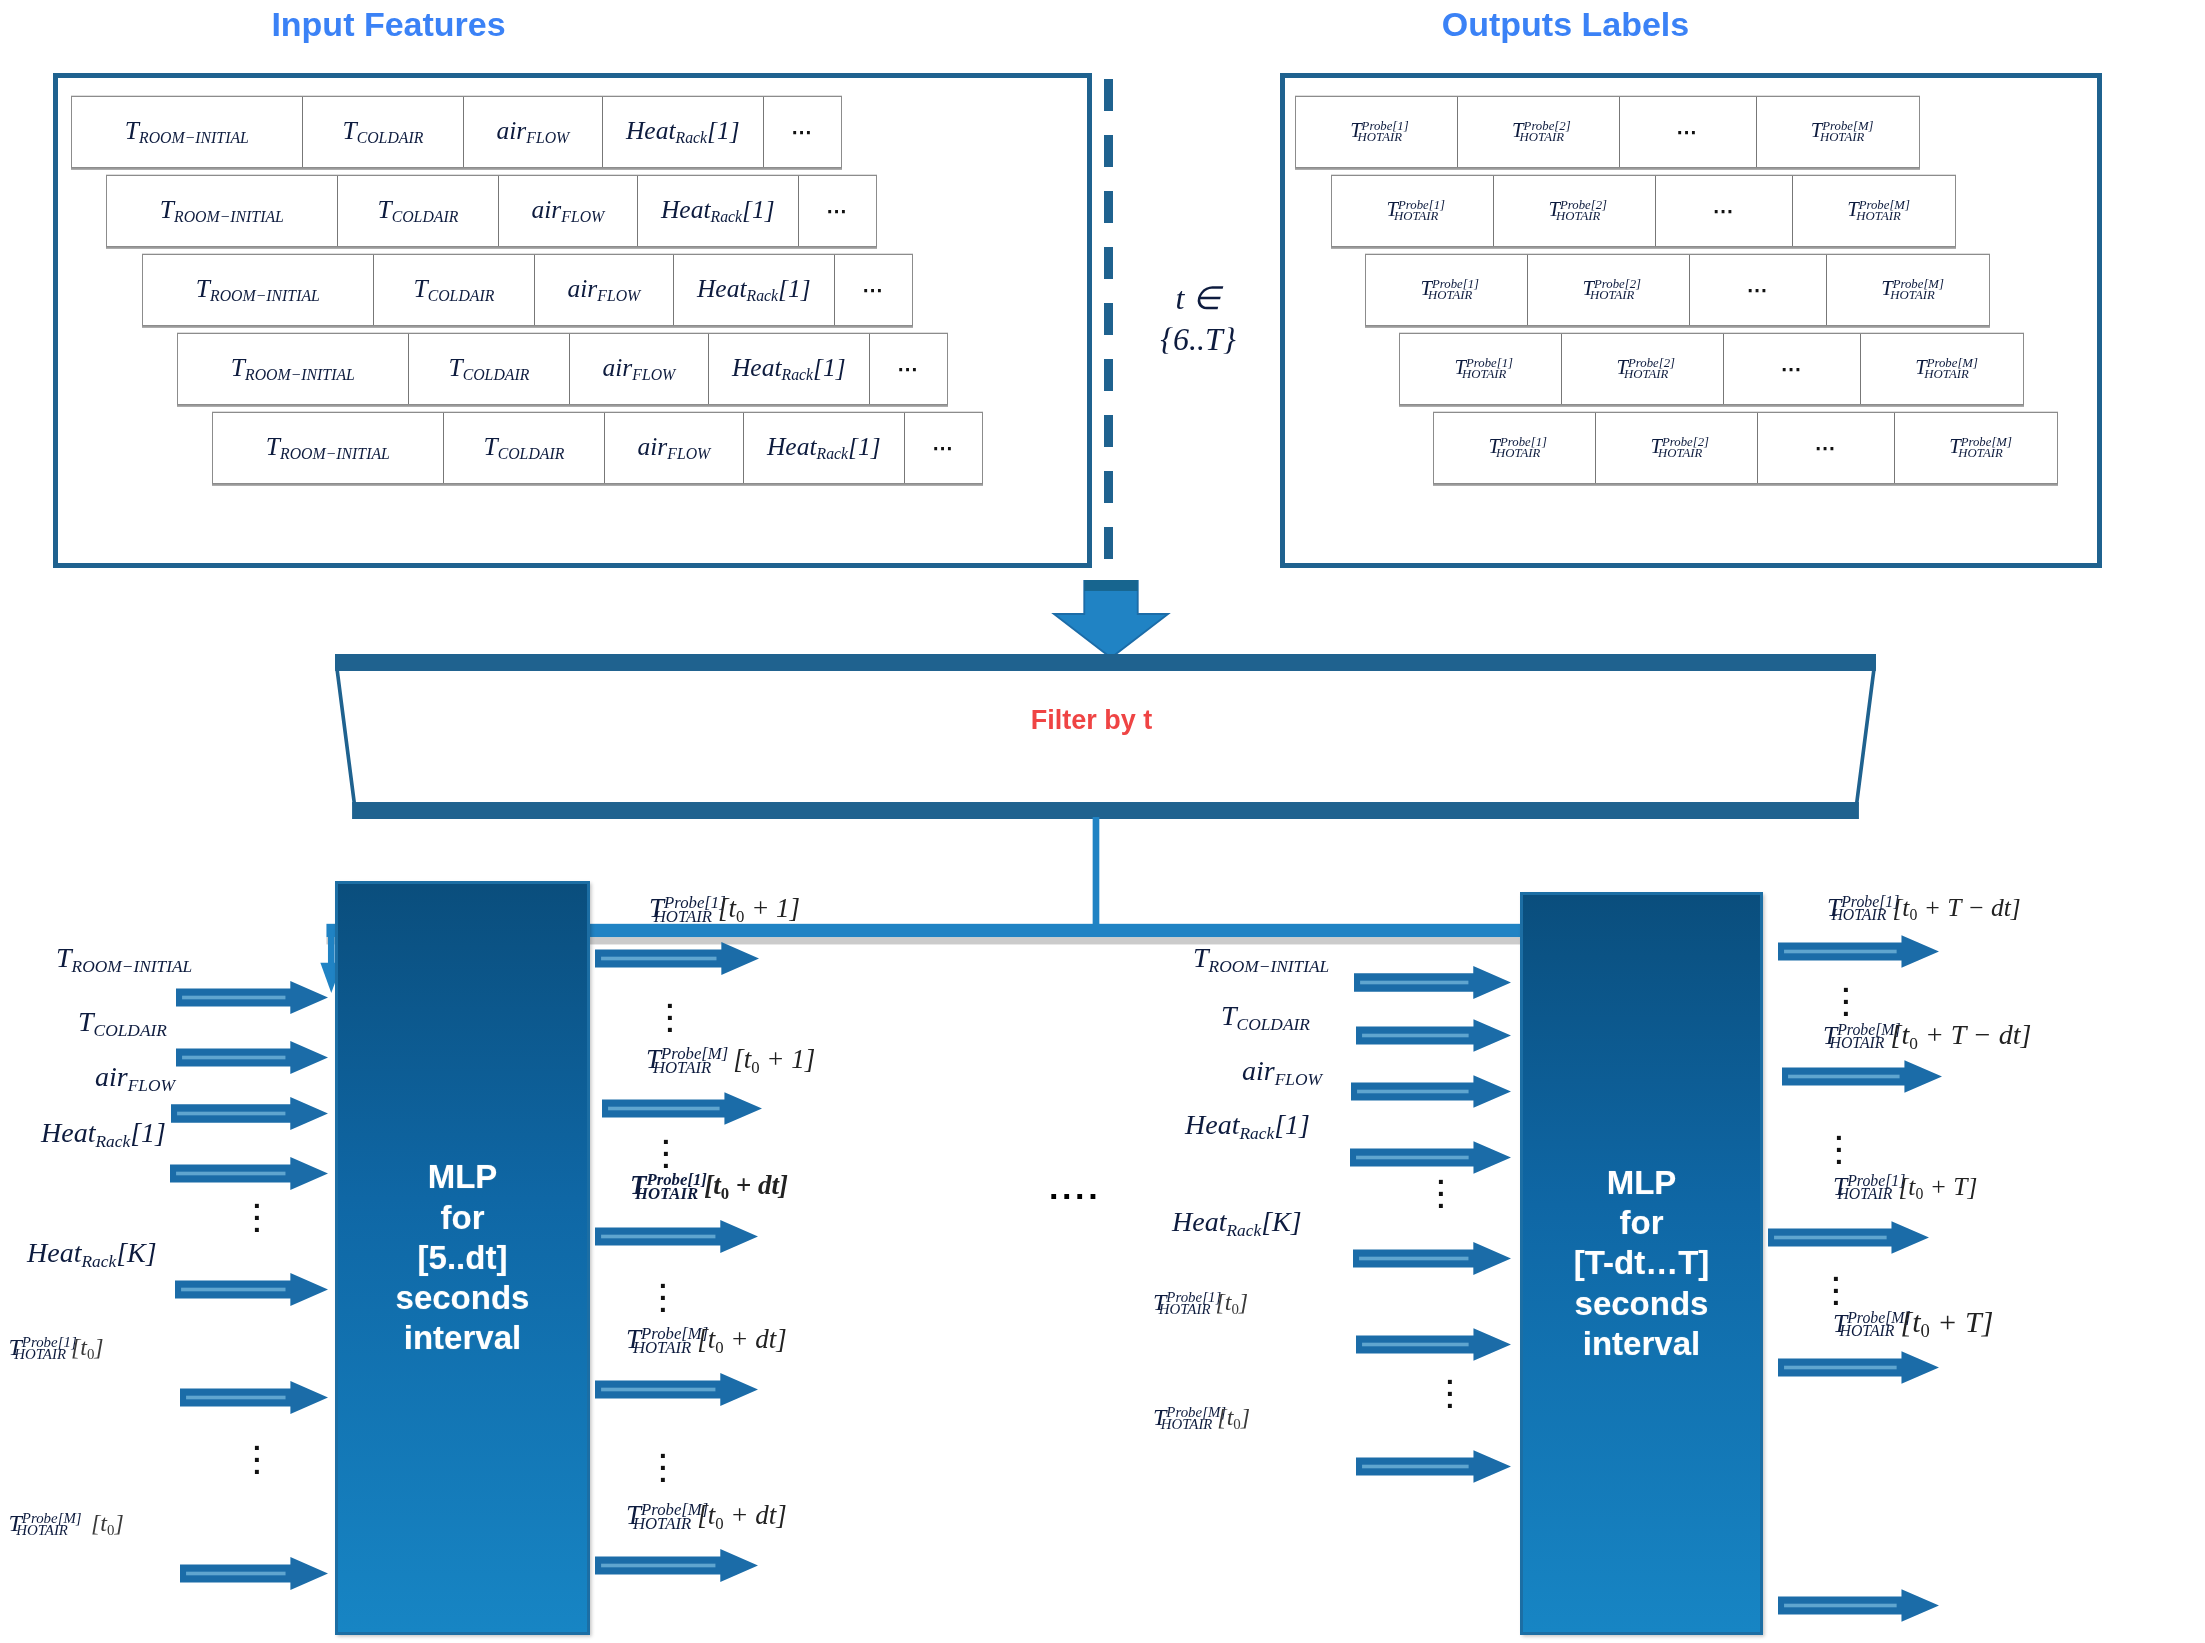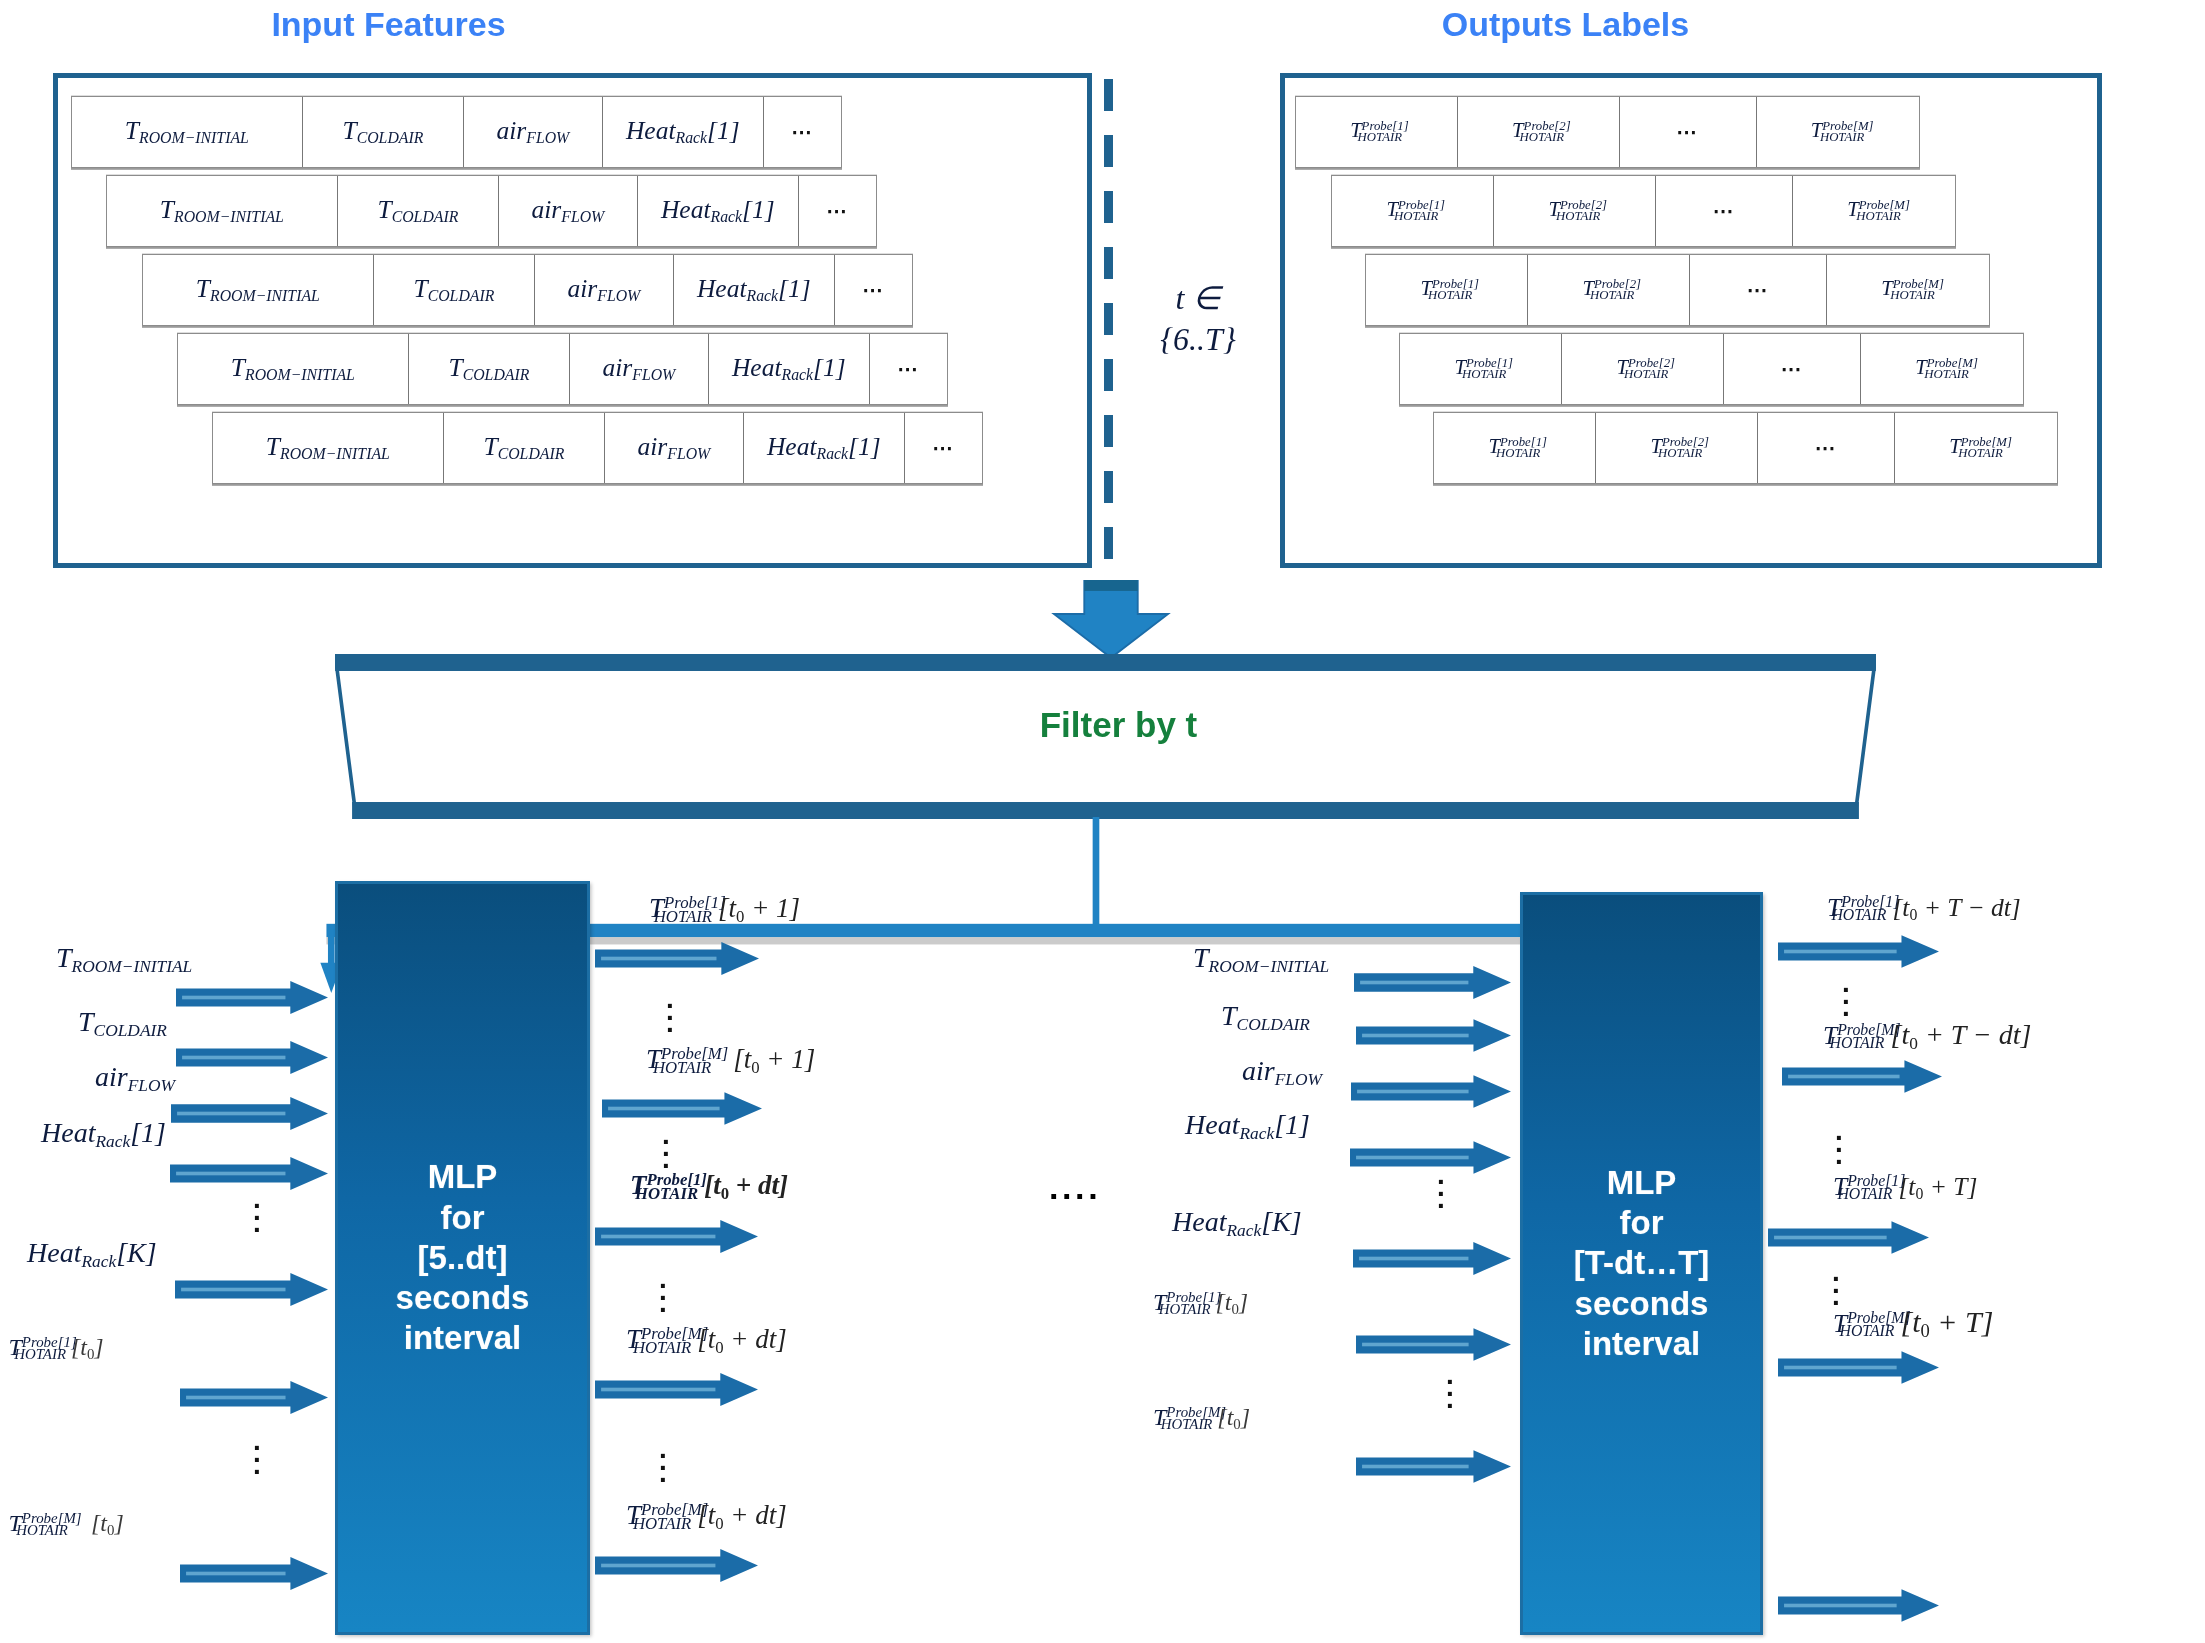--- a/index.html
+++ b/index.html
@@ -269,21 +269,21 @@
 <svg class="abs" style="left:1038px;top:580px;" width="146" height="79" viewBox="0 0 240 130">
   <polygon points="76,0 164,0 164,56 214,56 120,128 26,56 76,56" fill="#2083c4" stroke="#1b6ca8" stroke-width="3"></polygon>
   <rect x="76" y="0" width="88" height="18" fill="#17658f"></rect>
 </svg>
 
 <svg class="abs" style="left:335px;top:654px;" width="1541" height="165" viewBox="0 0 2540 272">
   <polygon points="0,0 2540,0 2505,272 35,272" fill="#ffffff" stroke="#1f628f" stroke-width="6"></polygon>
   <rect x="0" y="0" width="2540" height="28" fill="#1f628f"></rect>
   <rect x="28" y="244" width="2484" height="28" fill="#1f628f"></rect>
 </svg>
-<div class="abs" style="left:348px;top:705px;width:1541px;text-align:center;font-size:35px;font-weight:bold;color:#15803d;">Filter by t</div>
+<div class="abs" style="left:321px;top:705px;width:1541px;text-align:center;font-size:27px;font-weight:bold;color:#ef4444;">Filter by t</div>
 
 <svg class="abs" style="left:182px;top:817px;" width="1760" height="176" viewBox="0 0 2900 290">
 
   <line x1="1506" y1="0" x2="1506" y2="186" stroke="#2083c4" stroke-width="11"></line>
 
   <rect x="238" y="176" width="2022" height="22" fill="#2083c4"></rect>
   <rect x="238" y="198" width="2022" height="12" fill="#b9b9b9" opacity=".75"></rect>
 
   <line x1="246" y1="186" x2="246" y2="250" stroke="#2083c4" stroke-width="11"></line>
   <polygon points="228,240 264,240 246,290 228,240" fill="#2083c4"></polygon>

